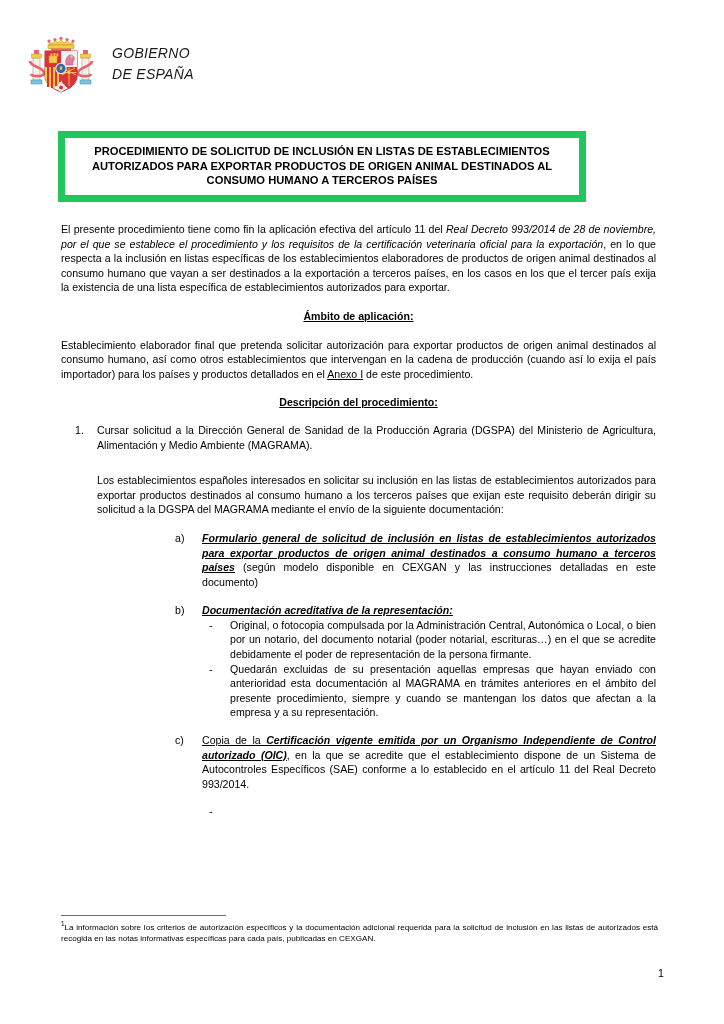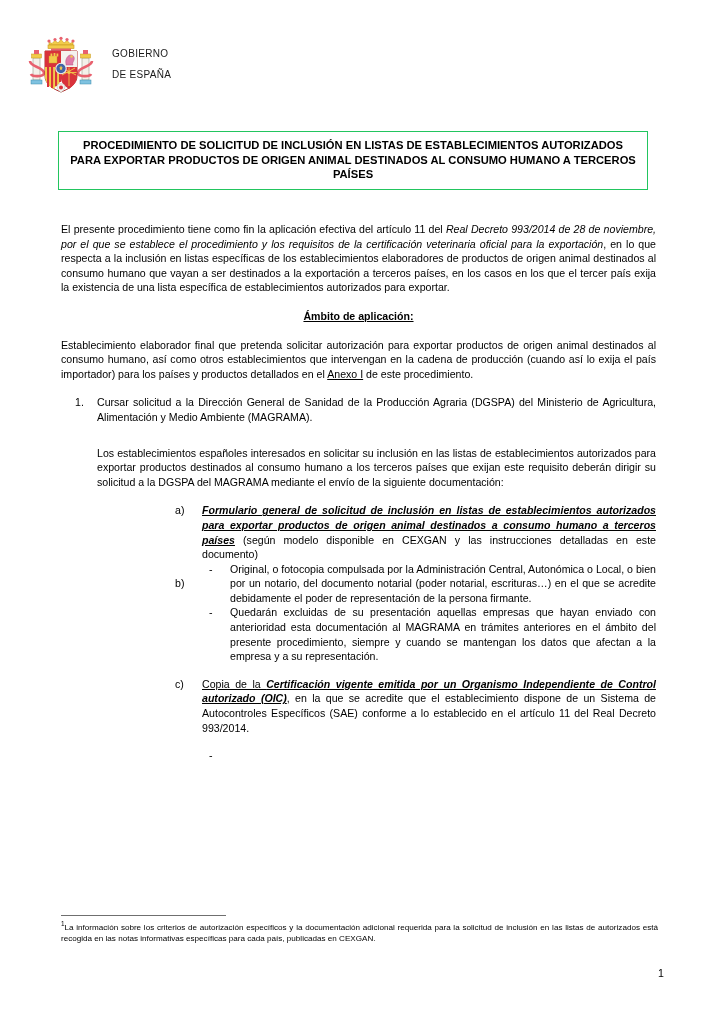--- a/index.html
+++ b/index.html
@@ -36,35 +36,36 @@
     position: absolute;
     left: 0;
     top: 0;
     width: 66px;
     height: 64px;
   }
   .gov-lines {
     position: absolute;
     left: 84px;
     top: 9px;
-    font-size: 10px;
+    font-size: 14px;
     line-height: 21px;
     letter-spacing: 0.3px;
     color: #1a1a1a;
+    font-style: italic;
   }
   .gov-lines div { white-space: nowrap; }
 
   
   .title-box {
     position: absolute;
     left: 58px;
     top: 131px;
-    width: 590px;
+    width: 528px;
     box-sizing: border-box;
-    border: 1px solid #22c55e;
+    border: 7px solid #22c55e;
     padding: 6px 10px 7px 10px;
     text-align: center;
     font-weight: bold;
     font-size: 11.2px;
     line-height: 14.6px;
     letter-spacing: 0.0px;
   }
 
   
   .body-area {
@@ -275,36 +276,38 @@
   </div>
 
   <div class="body-area">
 
     <p class="para"><span>El presente procedimiento tiene como fin la aplicación efectiva del artículo 11 del </span><i>Real Decreto 993/2014 de 28 de noviembre, por el que se establece el procedimiento y los requisitos de la certificación veterinaria oficial para la exportación</i><span>, en lo que respecta a la inclusión en listas específicas de los establecimientos elaboradores de productos de origen animal destinados al consumo humano que vayan a ser destinados a la exportación a terceros países, en los casos en los que el tercer país exija la existencia de una </span><b>lista específica de establecimientos autorizados para exportar</b><span>.</span></p>
 
     <div class="head-ul">Ámbito de aplicación:</div>
 
     <p class="para"><span>Establecimiento elaborador final que pretenda solicitar autorización para exportar productos de origen animal destinados al consumo humano, así como otros establecimientos que intervengan en la cadena de producción (cuando así lo exija el país importador) para los países y productos detallados en el </span><span class="bdul">Anexo I</span><span> de este procedimiento.</span></p>
 
+    <div class="head-ul nospace">Descripción del procedimiento:</div>
 
     <ol class="num-list">
       <li class="num-item">
         <span class="num-marker">1.</span>
         <p class="para tight">Cursar solicitud a la Dirección General de Sanidad de la Producción Agraria (DGSPA) del Ministerio de Agricultura, Alimentación y Medio Ambiente (MAGRAMA).</p>
         <p class="para" style="margin-top:21px;">Los establecimientos españoles interesados en solicitar su inclusión en las listas de establecimientos autorizados para exportar productos destinados al consumo humano a los terceros países que exijan este requisito deberán dirigir su solicitud a la DGSPA del MAGRAMA mediante el envío de la siguiente documentación:</p>
 
         <ol class="letter-list">
 
           <li class="letter-item">
             <span class="letter-marker">a)</span>
             <p class="para tight"><span class="bditul">Formulario general de solicitud de inclusión en listas de establecimientos autorizados para exportar productos de origen animal destinados a consumo humano a terceros países</span><span> (según modelo disponible en CEXGAN y las instrucciones detalladas en este documento)</span></p>
           </li>
 
           <li class="letter-item">
             <span class="letter-marker">b)</span>
+            <p class="para tight" style="text-align:left;"><span class="bditul">Documentación acreditativa de la representación:</span></p>
           </li>
         </ol>
 
         <ul class="dash-list" style="margin-top:-14px;">
           <li class="dash-item">
             <span class="dash-marker">-</span>
             <p class="para tight">Original, o fotocopia compulsada por la Administración Central, Autonómica o Local, o bien por un notario, del documento notarial (poder notarial, escrituras…) en el que se acredite debidamente el poder de representación de la persona firmante.</p>
           </li>
           <li class="dash-item">
             <span class="dash-marker">-</span>

